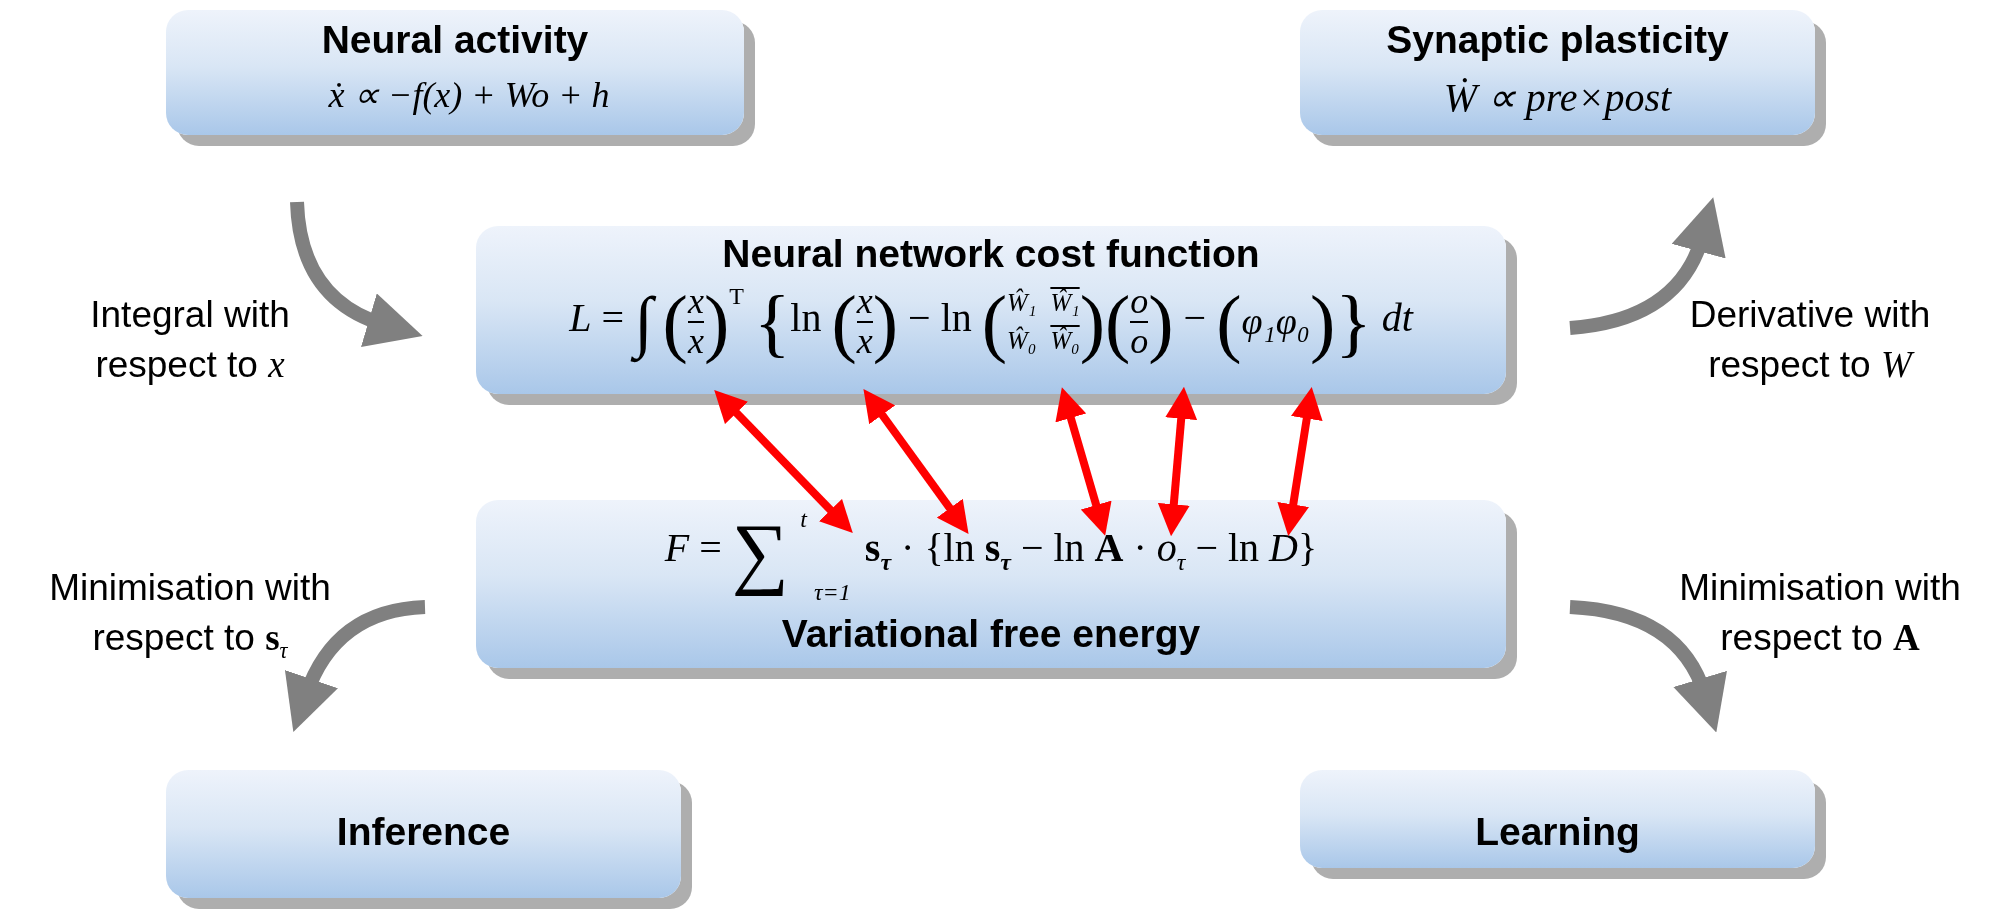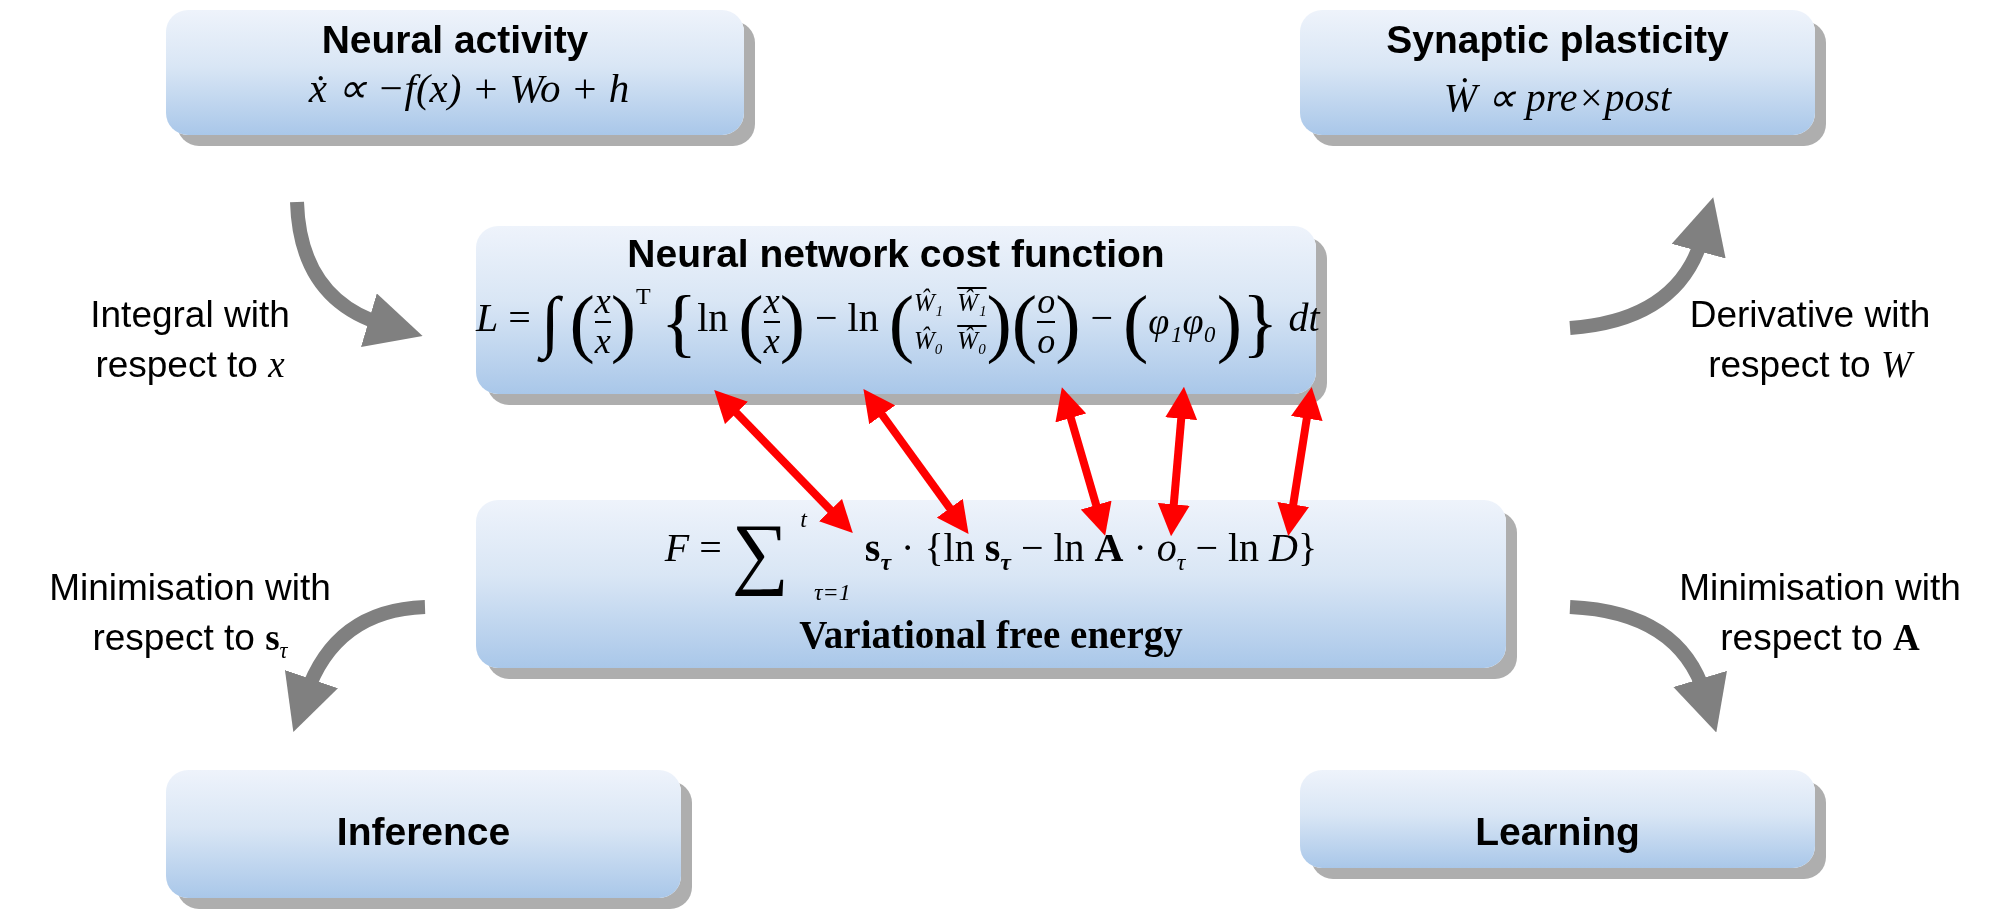--- a/index.html
+++ b/index.html
@@ -36,29 +36,29 @@
          vertical-align: middle; font-size: 0.62em; line-height: 1.5; }
   .col { display: inline-flex; flex-direction: row; vertical-align: middle;
          font-size: 0.95em; line-height: 1.05; }
   .ov { text-decoration: overline; }
 </style>
 </head>
 <body>
 
 <div class="box" style="left:166px; top:10px; width:578px; height:125px;">
   <div class="title" style="top:8px;">Neural activity</div>
-  <div class="eq it" style="top:54px; font-size:41px;margin-left:28px;">ẋ ∝ −f(x) + Wo + h</div>
+  <div class="eq it" style="top:64px; font-size:36px;margin-left:28px;">ẋ ∝ −f(x) + Wo + h</div>
 </div>
 
 <div class="box" style="left:1300px; top:10px; width:515px; height:125px;">
   <div class="title" style="top:8px;">Synaptic plasticity</div>
   <div class="eq it" style="top:64px; font-size:40px;">Ẇ ∝ pre×post</div>
 </div>
 
-<div class="box" style="left:476px; top:226px; width:840px; height:168px;">
+<div class="box" style="left:476px; top:226px; width:1030px; height:168px;">
   <div class="title" style="top:6px;">Neural network cost function</div>
   <div class="eq" style="top:56px; font-size:40px; white-space:nowrap;">
     <span class="it">L</span>
     <span>=</span>
     <span style="font-size:1.7em; vertical-align:middle;">∫</span>
     <span class="paren">(</span><span class="frac">
         <span class="it">x</span>
         <span class="bar"></span>
         <span class="it">x</span>
       </span><span class="paren">)</span><sup style="vertical-align:1.1em;">T</sup>
@@ -98,21 +98,21 @@
       <span class="it" style="position:absolute; right:-18px; top:-6px; font-size:0.6em;">t</span>
       <span class="it" style="position:absolute; right:-62px; bottom:-14px; font-size:0.6em;">τ=1</span>
     </span>
     <span style="display:inline-block; width:56px;"></span>
     <span class="bf"><span>s</span><sub class="it">τ</sub></span>
     <span>·</span>
     <span>{ln </span><span class="bf"><span>s</span><sub class="it">τ</sub></span><span> − ln </span><span class="bf">A</span>
     <span>·</span>
     <span class="it"><span>o</span><sub>τ</sub></span><span> − ln </span><span class="it">D</span><span>}</span>
   </div>
-  <div class="title" style="top:112px;font-family:Liberation Serif, serif;">Variational free energy</div>
+  <div class="title" style="top:112px;">Variational free energy</div>
 </div>
 
 <div class="box" style="left:166px; top:770px; width:515px; height:128px;">
   <div class="title" style="top:40px;">Inference</div>
 </div>
 
 <div class="box" style="left:1300px; top:770px; width:515px; height:98px;">
   <div class="title" style="top:40px;">Learning</div>
 </div>
 

